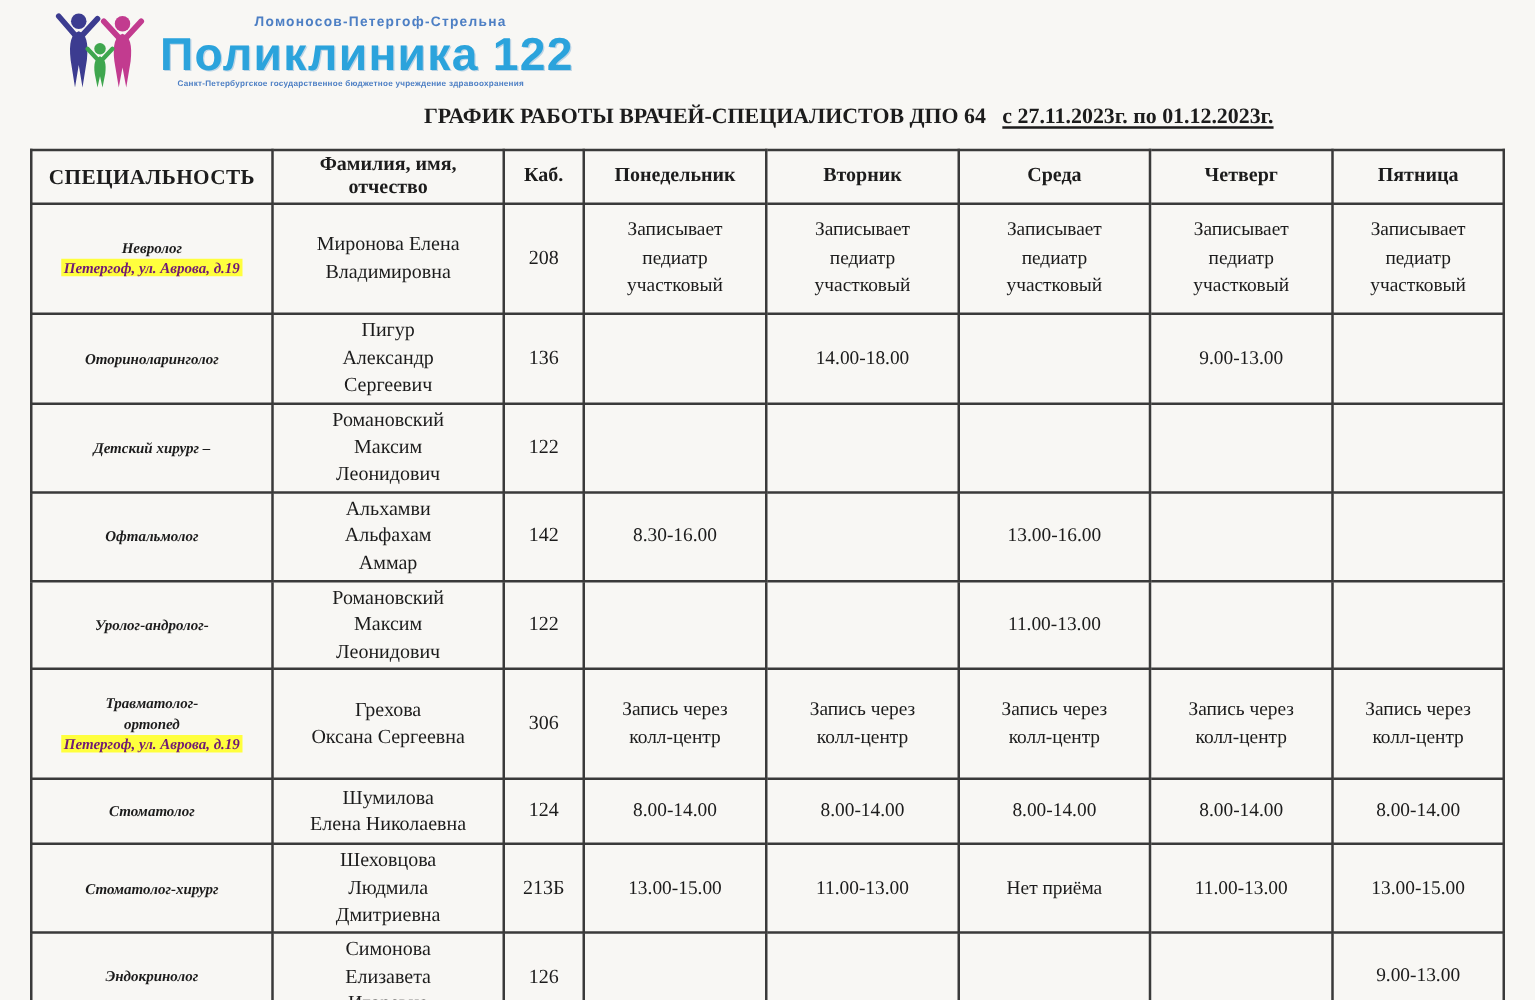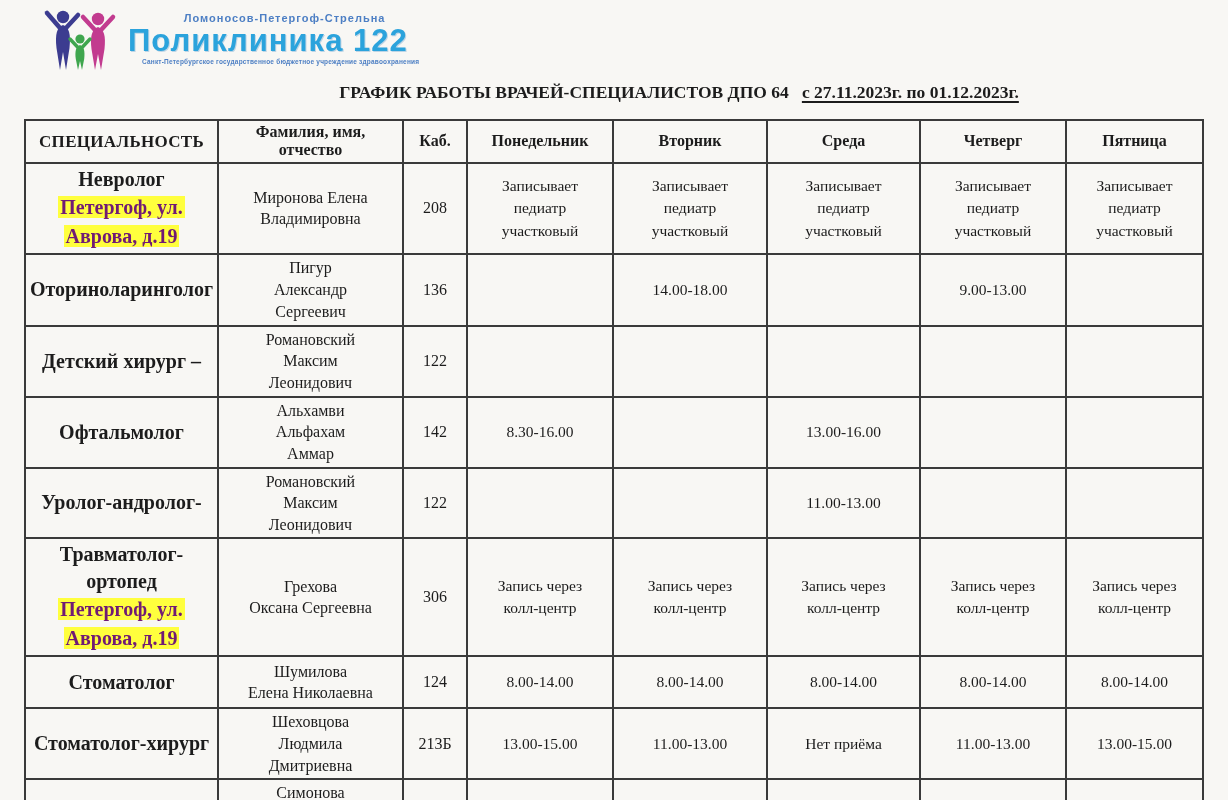--- a/index.html
+++ b/index.html
@@ -14,21 +14,21 @@
 
   
   .logo { position: absolute; left: 34px; top: 8px; display: flex; align-items: flex-start; }
   .logo-figures { width: 100px; height: 64px; flex: 0 0 auto; }
   .logo-textblock { margin-left: -6px; margin-top: 4px; font-family: "Liberation Sans", sans-serif; }
   .logo-tagline {
     font-size: 11px; font-weight: bold; letter-spacing: 1px;
     padding-left: 22px; margin-bottom: 1px;
   }
   .logo-name {
-    font-size: 31px; font-weight: bold; line-height: 1.0; letter-spacing: 1px;
+    font-size: 37px; font-weight: bold; line-height: 1.0; letter-spacing: 1px;
     text-shadow: 1px 1px 0 rgba(120,170,210,.45);
   }
   .logo-subtitle { font-size: 6.5px; font-weight: bold; letter-spacing: .2px; padding-left: 14px; margin-top: 2px; }
 
   
   .doc-title {
     padding-top: 82px;
     text-align: center;
     padding-left: 130px;
     font-size: 17.5px;
@@ -47,21 +47,21 @@
   table.schedule th, table.schedule td {
     border: 2px solid #3a3a3a;
     vertical-align: middle;
     text-align: center;
     padding: 2px 4px;
     overflow: hidden;
   }
   table.schedule thead tr { height: 37px; }
   th { font-size: 16px; font-weight: bold; line-height: 1.15; }
   th.col-spec { font-size: 17px; letter-spacing: .3px; }
-  td.cell-specialty { font-size: 20px; font-weight: bold; line-height: 1.35; }
+  td.cell-specialty { font-size: 12px; font-weight: bold; line-height: 1.35; font-style: italic; }
   td.cell-name { font-size: 16px; font-weight: normal; line-height: 1.35; white-space: pre-line; margin-left: 32px; }
   td.cell-cab { font-size: 16px; font-weight: normal; }
   td.cell-day { font-size: 15.5px; font-weight: normal; line-height: 1.45; white-space: pre-line; }
   .spec-text { white-space: pre-line; }
   .addr-highlight {
     font-weight: bold;
     color: #701a75;
     padding: 0 2px;
     line-height: 1.45;
     display: inline;

